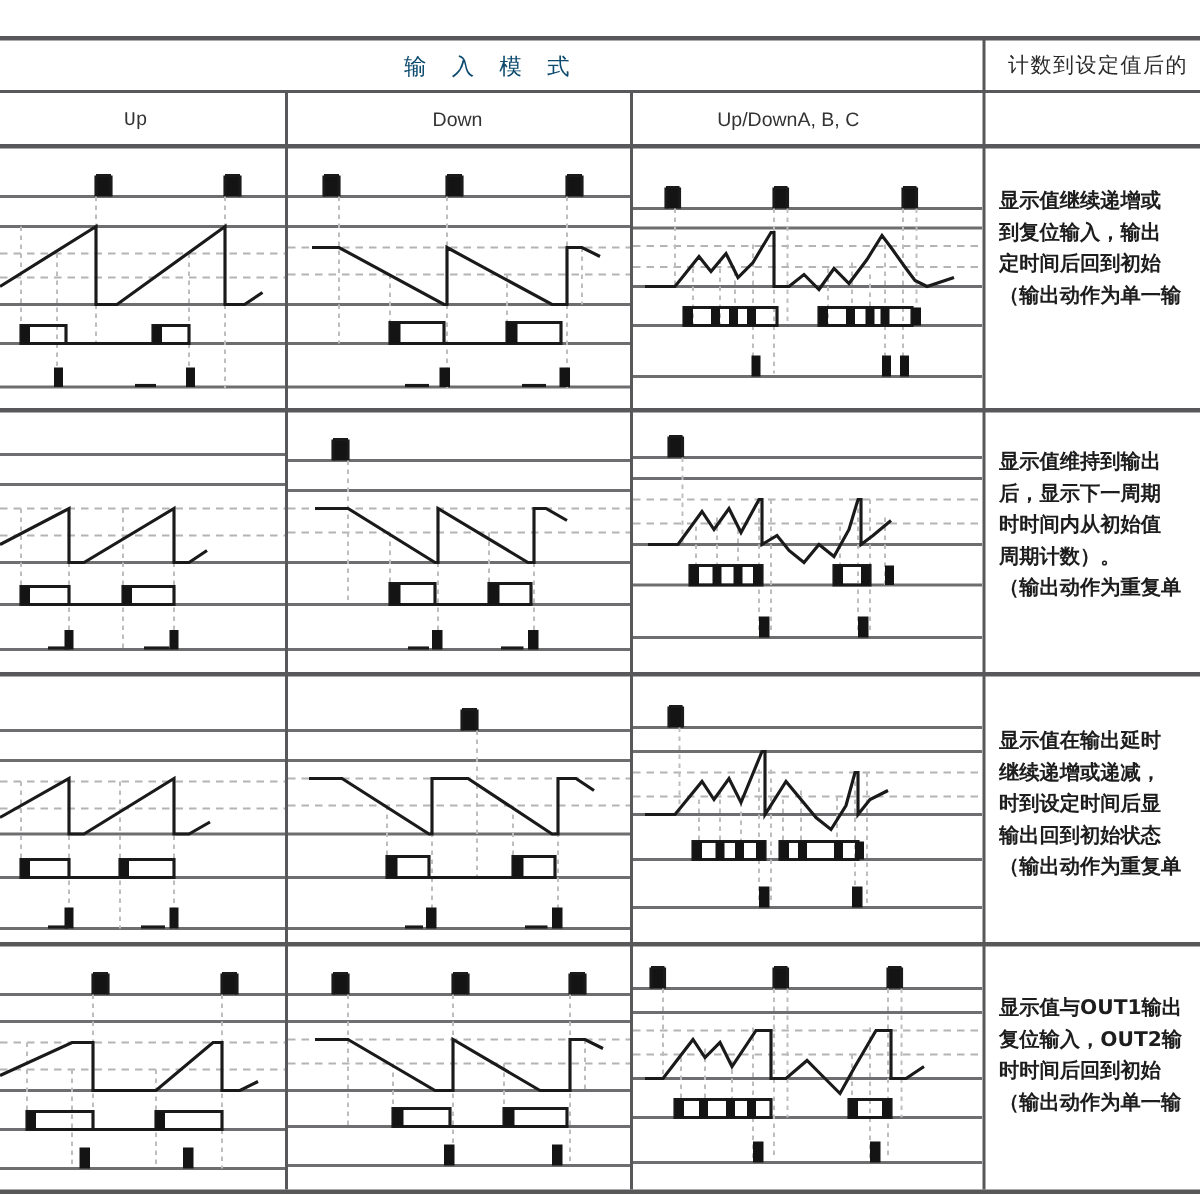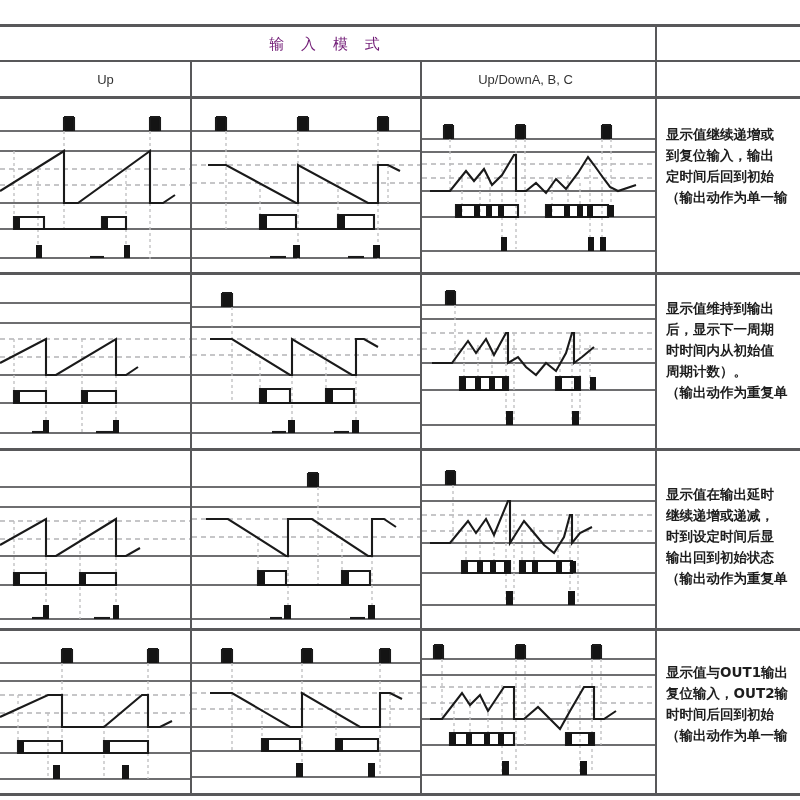--- a/index.html
+++ b/index.html
@@ -32,21 +32,21 @@
     width: 2px;
   }
 
   
   .hdr-group {
     position: absolute;
     top: 28px;
     height: 32px;
     line-height: 32px;
     font-size: 15px;
-    color: #701a75;
+    color: #0c4a6e;
     letter-spacing: 6px;
     text-align: center;
     font-family: "DejaVu Sans", sans-serif;
   }
   .hdr-right {
     position: absolute;
     top: 28px;
     height: 32px;
     line-height: 32px;
     font-size: 14px;
@@ -105,23 +105,29 @@
   <div class="hline" style="top:628px;height:3px;"></div>
   <div class="hline" style="top:793px;height:3px;"></div>
 
   <div class="vline" style="left:190px;top:60px;height:733px;"></div>
   <div class="vline" style="left:420px;top:60px;height:733px;"></div>
   <div class="vline" style="left:655px;top:24px;height:769px;"></div>
 
   <div class="hdr-group" style="left:0;width:655px;">
     <span>输 入 模 式</span>
   </div>
-
-  <div class="hdr-col" style="left:15px;width:181px;">
+  <div class="hdr-right" style="left:672px;">
+    <span>计数到设定值后的</span>
+  </div>
+
+  <div class="hdr-col" style="left:0;width:181px;font-family:Liberation Mono, monospace;">
     <span>Up</span>
+  </div>
+  <div class="hdr-col" style="left:190px;width:230px;">
+    <span>Down</span>
   </div>
   <div class="hdr-col" style="left:420px;width:211px;">
     <span>Up/DownA, B, C</span>
   </div>
 
   <div class="wave" style="left:0;top:99px;width:190px;height:173px;">
     <svg width="190" height="173" viewBox="0 0 190 173">
       <path class="base" d="M0,32 H190"></path>
       <path class="base" d="M0,52 H190"></path>
       <path class="base" d="M0,104 H190"></path>

